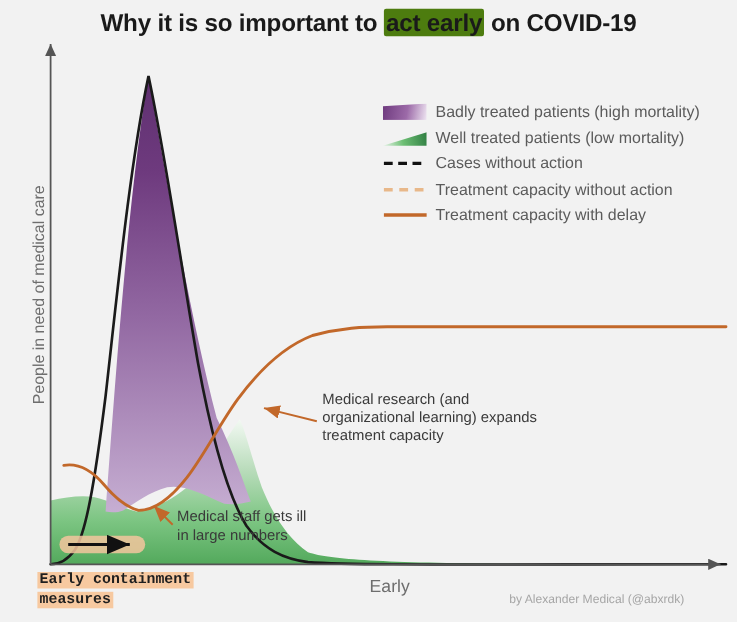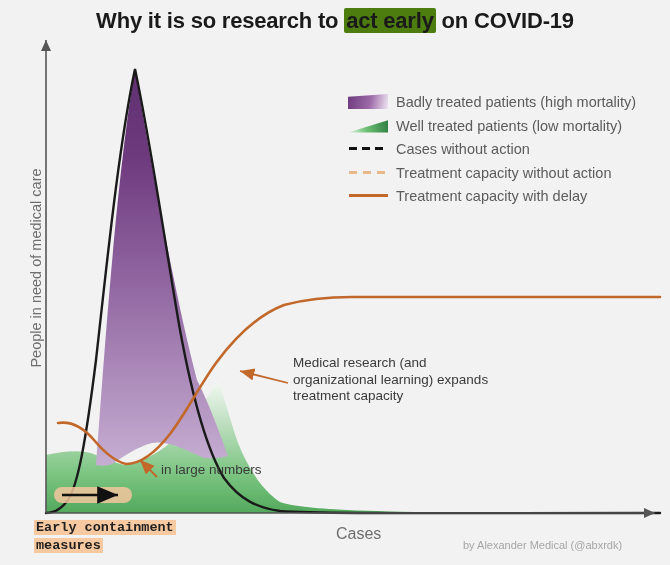--- a/index.html
+++ b/index.html
@@ -59,21 +59,21 @@
   .early span{background:#f7c9a0;padding:0 2px;}
 
   .credit{position:absolute;left:463px;top:539px;font-size:11px;color:#a6a6a6;}
 </style>
 </head>
 <body>
 
 <div id="stage">
 
   <div class="title">
-    <span>Why it is so research to </span><span class="hl">act early</span><span> on COVID-19</span>
+    <span>Why it is so important to </span><span class="hl">act early</span><span> on COVID-19</span>
   </div>
 
   <svg class="chart" width="670" height="565">
     <defs>
       <linearGradient id="gradPurple" x1="0" y1="0" x2="0" y2="1">
         <stop offset="0%" stop-color="#5f3070"></stop>
         <stop offset="22%" stop-color="#6e3a7e"></stop>
         <stop offset="55%" stop-color="#9268a2"></stop>
         <stop offset="100%" stop-color="#c6aed2"></stop>
       </linearGradient>
@@ -141,21 +141,21 @@
       <rect x="54" y="487" width="78" height="16" rx="8" fill="#f3c69e" opacity="0.85"></rect>
       <path d="M62,495 L118,495" stroke="#111" stroke-width="2.6" marker-end="url(#arrowBlack)" fill="none"></path>
     </g>
 
     <line x1="46" y1="513" x2="46" y2="40" stroke="#555" stroke-width="1.6" marker-end="url(#arrowAxis)"></line>
 
     <line x1="46" y1="513" x2="655" y2="513" stroke="#555" stroke-width="1.6" marker-end="url(#arrowAxis)"></line>
   </svg>
 
   <div class="ylabel">People in need of medical care</div>
-  <div class="xlabel">Cases</div>
+  <div class="xlabel">Early</div>
 
   <div class="legend">
     <div class="legrow">
       <span class="legswatch sw-purple"></span>
       <span class="legtext">Badly treated patients (high mortality)</span>
     </div>
     <div class="legrow">
       <span class="legswatch sw-green"></span>
       <span class="legtext">Well treated patients (low mortality)</span>
     </div>
@@ -185,20 +185,21 @@
     </div>
   </div>
 
   <div class="ann ann1">
     <div>Medical research (and</div>
     <div>organizational learning) expands</div>
     <div>treatment capacity</div>
   </div>
 
   <div class="ann ann2">
+    <div>Medical staff gets ill</div>
     <div>in large numbers</div>
   </div>
 
   <div class="early">
     <div><span>Early containment</span></div>
     <div><span>measures</span></div>
   </div>
 
   <div class="credit">by Alexander Medical (@abxrdk)</div>
 

